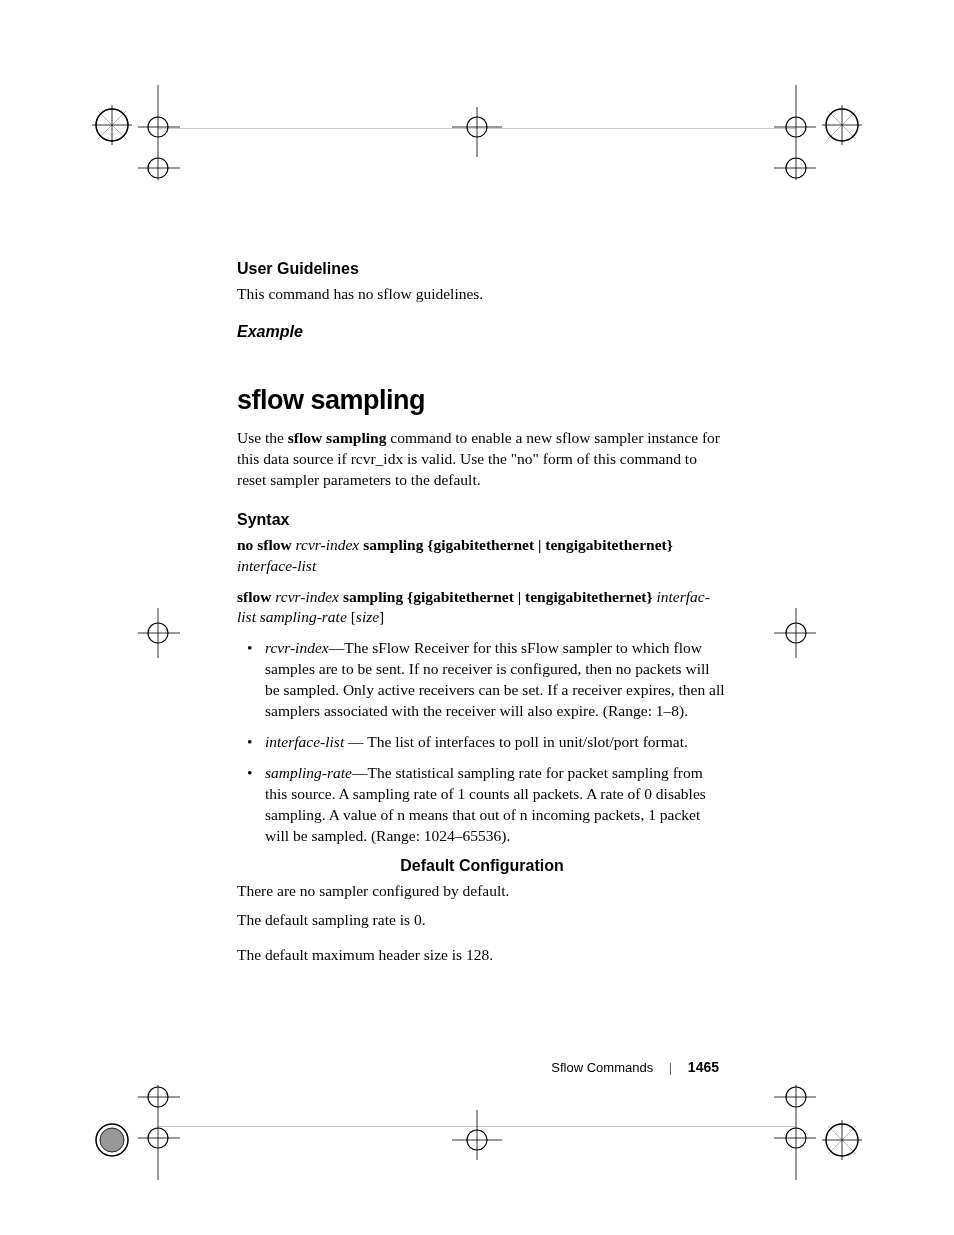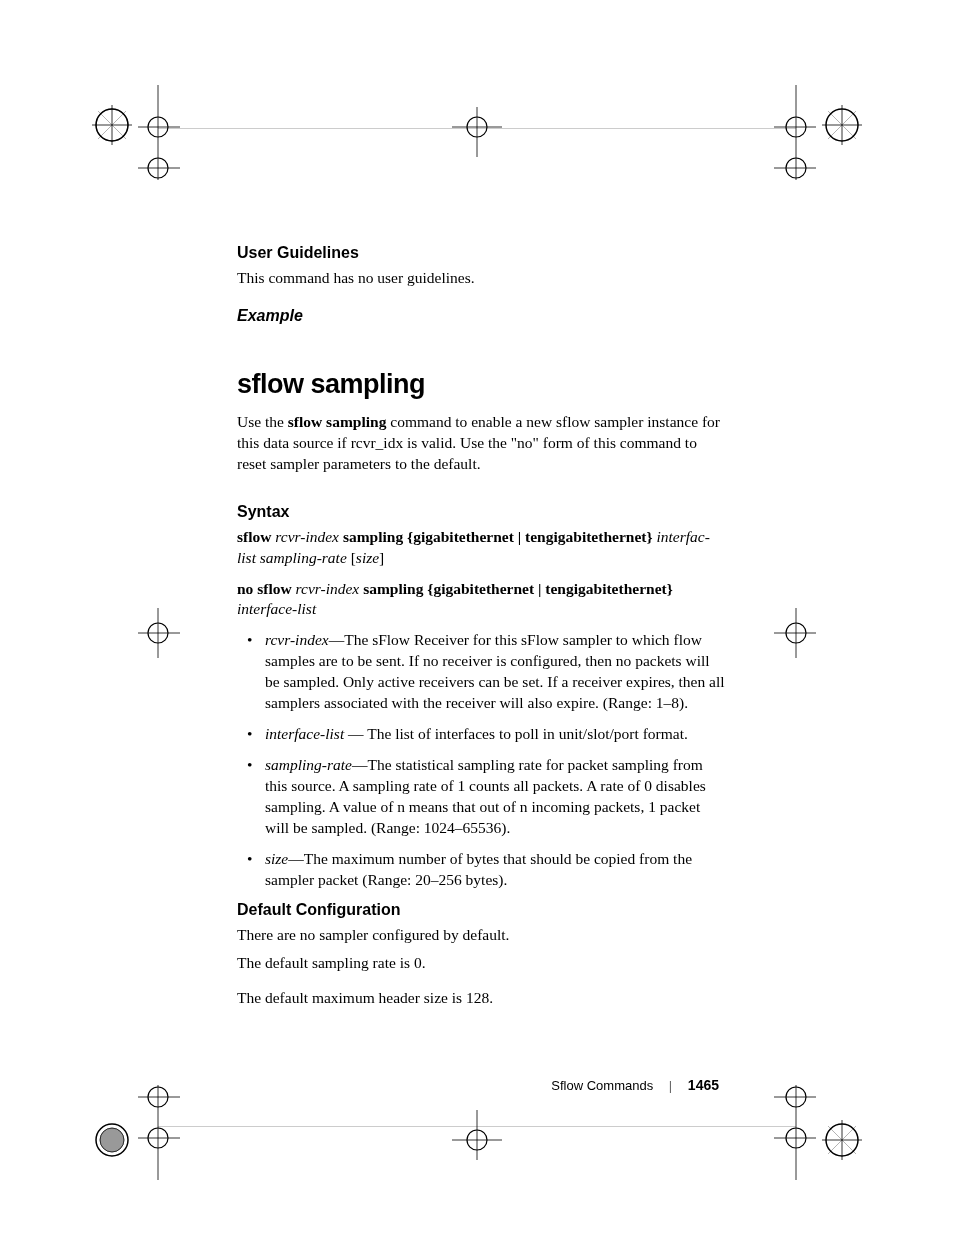--- a/index.html
+++ b/index.html
@@ -11,21 +11,21 @@
       width: 954px;
       height: 1235px;
       background: #ffffff;
       position: relative;
       font-family: Georgia, 'Times New Roman', serif;
       color: #000000;
     }
     .content {
       position: absolute;
       left: 237px;
-      top: 244px;
+      top: 260px;
       width: 490px;
     }
     .heading-bold {
       font-family: Arial, Helvetica, sans-serif;
       font-weight: bold;
       font-size: 16px;
       margin-bottom: 6px;
     }
     .body-text {
       font-size: 15.5px;
@@ -63,21 +63,21 @@
       position: relative;
     }
     ul.bullets li::before {
       content: "•";
       position: absolute;
       left: -18px;
       top: 0;
     }
     .footer {
       position: absolute;
-      bottom: 142px;
+      bottom: 160px;
       right: 235px;
       font-size: 13px;
       font-family: Arial, Helvetica, sans-serif;
     }
     .footer .chapter {
       font-weight: normal;
     }
     .footer .sep {
       margin: 0 12px;
       color: #666;
@@ -185,56 +185,53 @@
   </svg>
 </div>
 
 <div style="position:absolute; left:158px; top:128px; right:158px; bottom:108px; pointer-events:none;">
   <div style="position:absolute; left:0; top:0; right:0; height:1px; background:#000; opacity:0.2;"></div>
   <div style="position:absolute; left:0; bottom:0; right:0; height:1px; background:#000; opacity:0.2;"></div>
 </div>
 
 <div class="content">
   <div class="heading-bold">User Guidelines</div>
-  <div class="body-text">This command has no user guidelines.</div>
+  <div class="body-text">This command has no sflow guidelines.</div>
 
   <div class="heading-bold" style="margin-top:18px;font-style:italic;">Example</div>
 
   <div class="section-title">sflow sampling</div>
 
   <div class="body-text">
     <span>Use the </span><span class="bold">sflow sampling</span><span> command to enable a new sflow sampler instance for this data source if rcvr_idx is valid. Use the "no" form of this command to reset sampler parameters to the default.</span>
   </div>
 
-  <div class="heading-bold" style="margin-top:28px;">Syntax</div>
+  <div class="heading-bold" style="margin-top:20px;">Syntax</div>
+
+  <div class="syntax-line">
+    <span class="bold">no sflow </span><span class="italic">rcvr-index</span><span class="bold"> sampling {gigabitethernet | tengigabitethernet} </span><span class="italic">interface-list</span>
+  </div>
 
   <div class="syntax-line">
     <span class="bold">sflow </span><span class="italic">rcvr-index</span><span class="bold"> sampling {gigabitethernet | tengigabitethernet} </span><span class="italic">interfac-list sampling-rate</span><span> [</span><span class="italic">size</span><span>]</span>
-  </div>
-
-  <div class="syntax-line">
-    <span class="bold">no sflow </span><span class="italic">rcvr-index</span><span class="bold"> sampling {gigabitethernet | tengigabitethernet} </span><span class="italic">interface-list</span>
   </div>
 
   <ul class="bullets">
     <li>
       <span class="italic">rcvr-index</span><span>—</span><span>The sFlow Receiver for this sFlow sampler to which flow samples are to be sent.  If no receiver is configured, then no packets will be sampled.  Only active receivers can be set.  If a receiver expires, then all samplers associated with the receiver will also expire.  (Range: 1–8).</span>
     </li>
     <li>
       <span class="italic">interface-list</span><span> — </span><span>The list of interfaces to poll in unit/slot/port format.</span>
     </li>
     <li>
       <span class="italic">sampling-rate</span><span>—</span><span>The statistical sampling rate for packet sampling from this source.  A sampling rate of 1 counts all packets.  A rate of 0 disables sampling.  A value of n means that out of n incoming packets, 1 packet will be sampled.  (Range: 1024–65536).</span>
     </li>
-    <li>
-      <span class="italic">size</span><span>—</span><span>The maximum number of bytes that should be copied from the sampler packet (Range: 20–256 bytes).</span>
-    </li>
   </ul>
 
-  <div class="heading-bold" style="">Default Configuration</div>
+  <div class="heading-bold" style="text-align:center;">Default Configuration</div>
   <div class="body-text" style="margin-bottom:8px;">There are no sampler configured by default.</div>
   <div class="body-text" style="">The default sampling rate is 0.</div>
   <div class="body-text" style="margin-bottom:0;">The default maximum header size is 128.</div>
 </div>
 
 <div class="footer">
   <span class="chapter">Sflow Commands</span>
   <span class="sep">|</span>
   <span class="pagenum">1465</span>
 </div>

